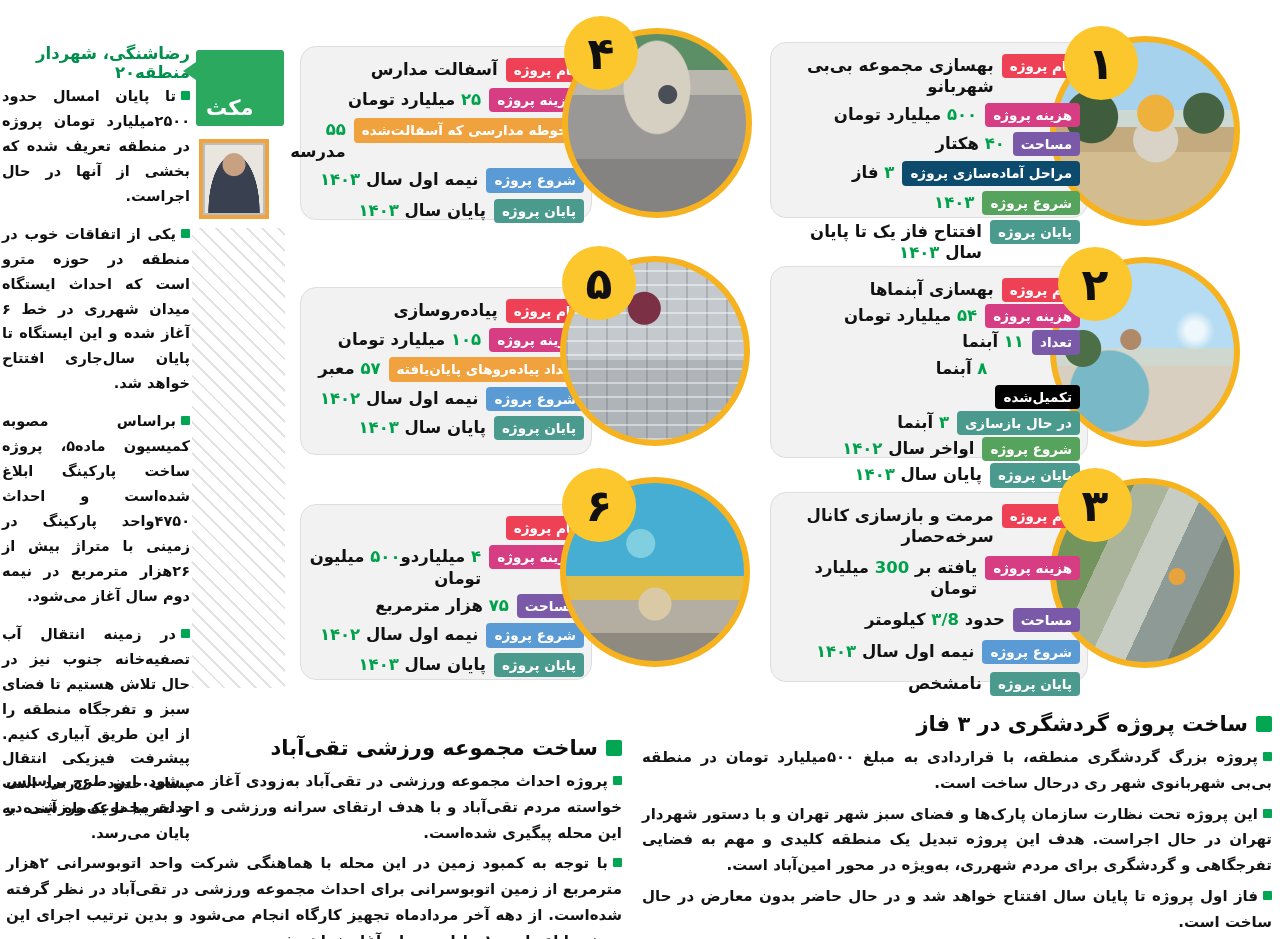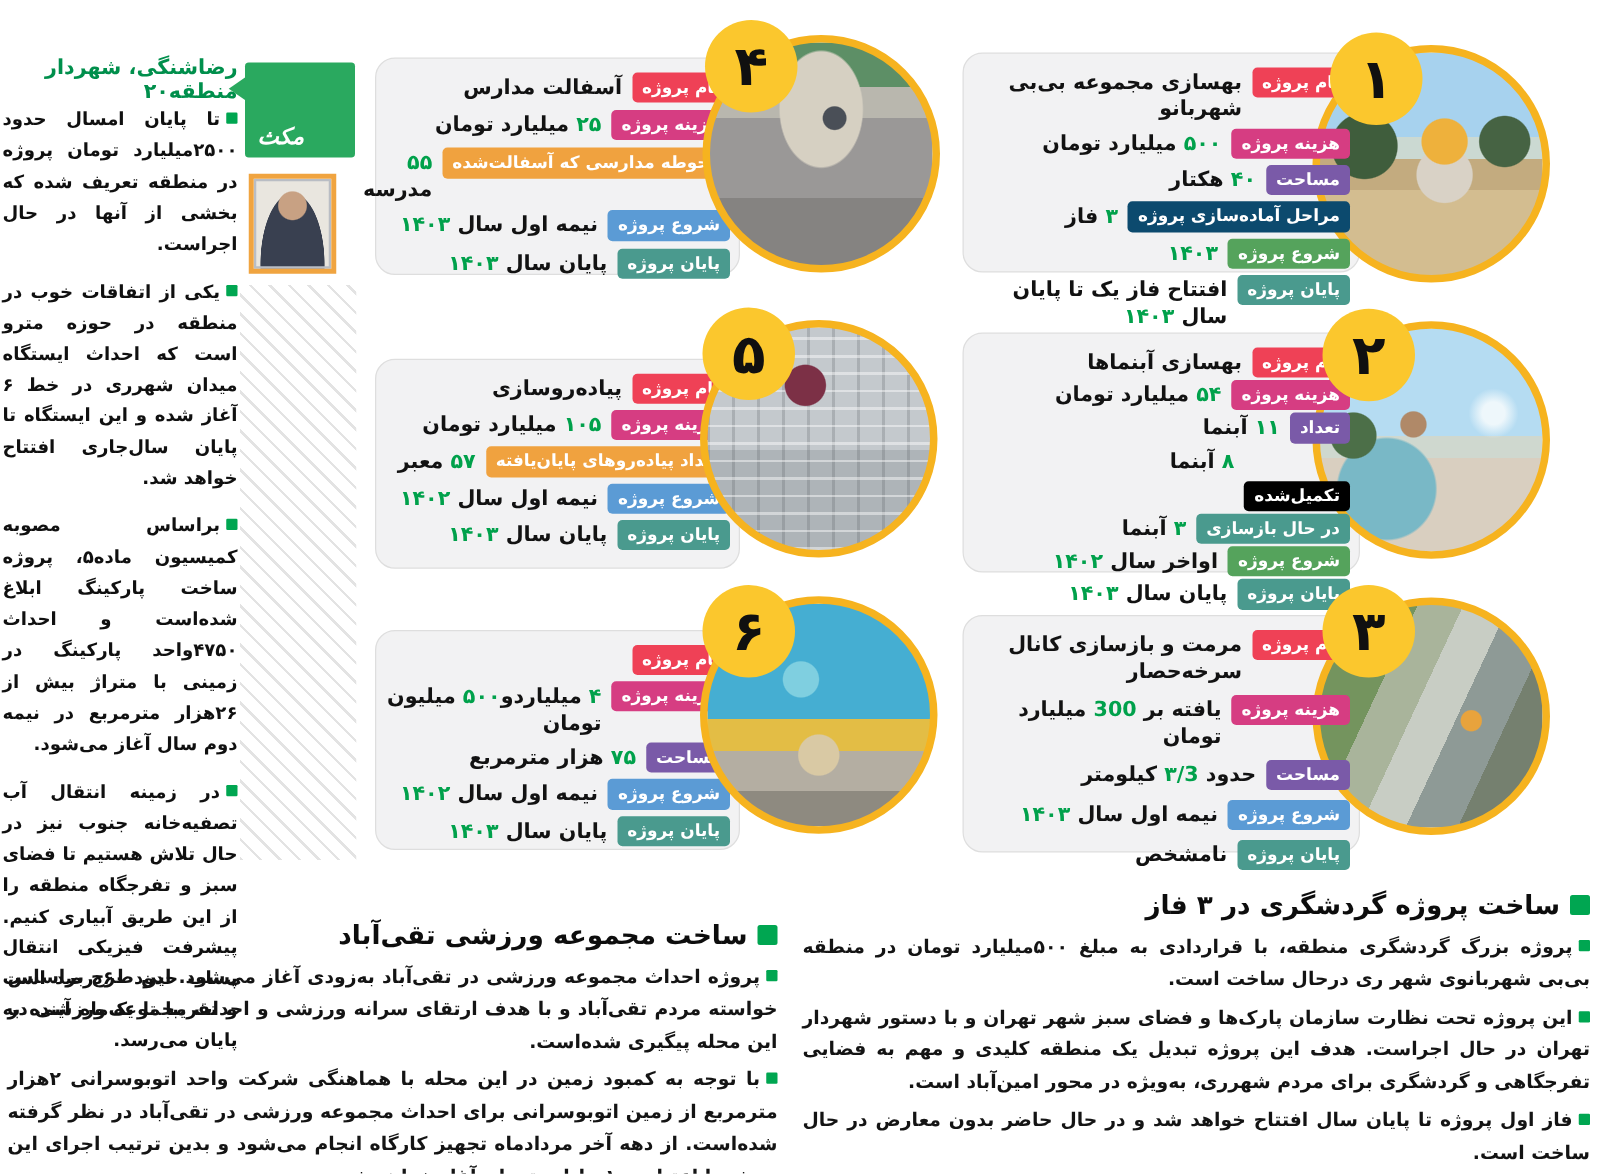--- a/index.html
+++ b/index.html
@@ -20,21 +20,21 @@
     position:absolute;left:196px;top:50px;width:88px;height:76px;
     background:#2aa95f;border-radius:3px;
   }
   .pause-tag::before{
     content:"";position:absolute;left:-13px;top:12px;width:0;height:0;
     border-top:9px solid transparent;border-bottom:9px solid transparent;
     border-right:13px solid #2aa95f;
   }
   .pause-label{
     position:absolute;left:10px;bottom:6px;color:#ffffff;
-    font-size:18px;font-weight:bold;font-style:italic;
+    font-size:21px;font-weight:bold;
   }
   .mayor-photo{
     position:absolute;left:199px;top:139px;width:62px;height:72px;
     border:4px solid #f0a440;box-sizing:content-box;
     background:
       radial-gradient(circle at 50% 30%, #c8a183 0 11px, transparent 12px),
       radial-gradient(ellipse at 50% 95%, #394050 0 58%, transparent 59%),
       linear-gradient(180deg,#e9e6df 0 100%);
     box-shadow:inset 0 0 0 2px #b9bdc4;
   }
@@ -219,21 +219,21 @@
         <div class="crow">
           <span class="chip" style="background: rgb(239, 65, 86);">نام پروژه</span>
           <span class="cval"><span class="k">مرمت و بازسازی کانال سرخه‌حصار</span></span>
         </div>
         <div class="crow">
           <span class="chip" style="background: rgb(214, 61, 130);">هزینه پروژه</span>
           <span class="cval"><span class="k">یافته بر </span><span class="g">300</span><span class="k"> میلیارد تومان</span></span>
         </div>
         <div class="crow">
           <span class="chip" style="background: rgb(122, 90, 168);">مساحت</span>
-          <span class="cval"><span class="k">حدود </span><span class="g">۳/3</span><span class="k"> کیلومتر</span></span>
+          <span class="cval"><span class="k">حدود </span><span class="g">۳/8</span><span class="k"> کیلومتر</span></span>
         </div>
         <div class="crow">
           <span class="chip" style="background: rgb(91, 155, 213);">شروع پروژه</span>
           <span class="cval"><span class="k">نیمه اول سال </span><span class="g">۱۴۰۳</span></span>
         </div>
         <div class="crow">
           <span class="chip" style="background: rgb(74, 154, 142);">پایان پروژه</span>
           <span class="cval"><span class="k">نامشخص</span></span>
         </div>
       </div>

